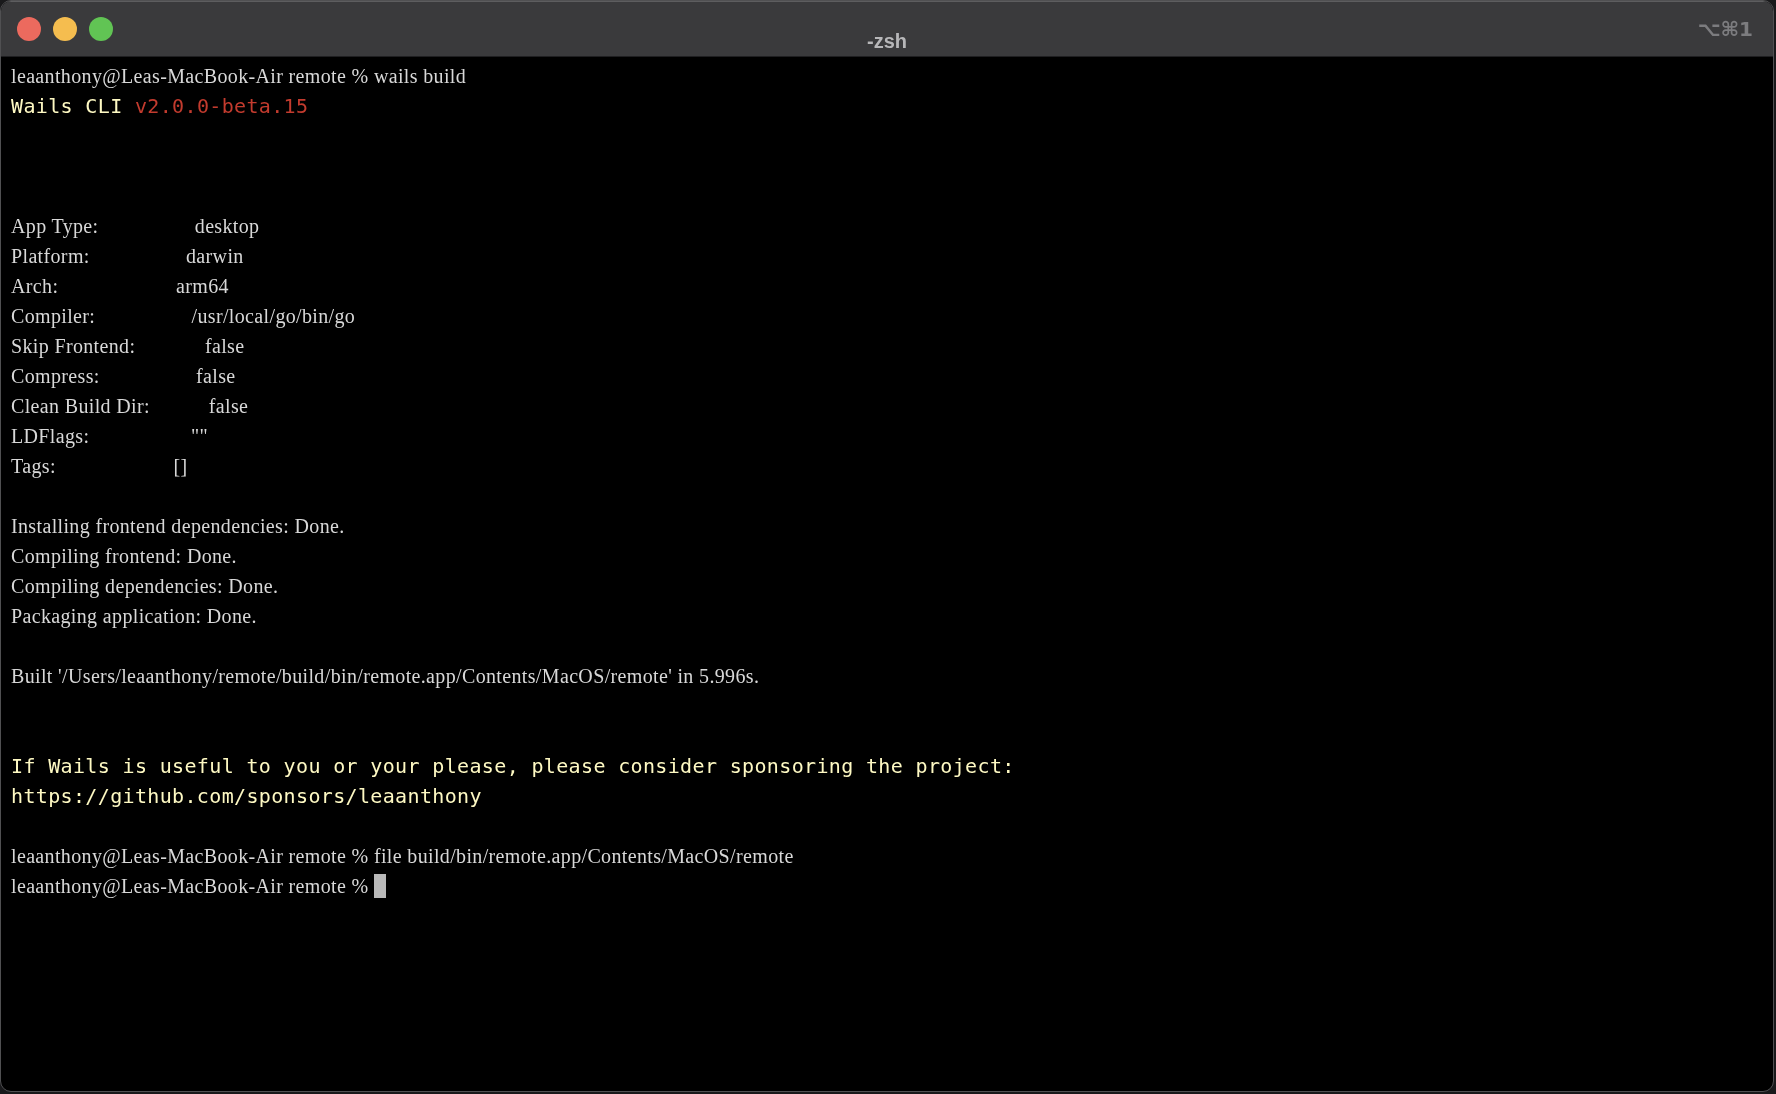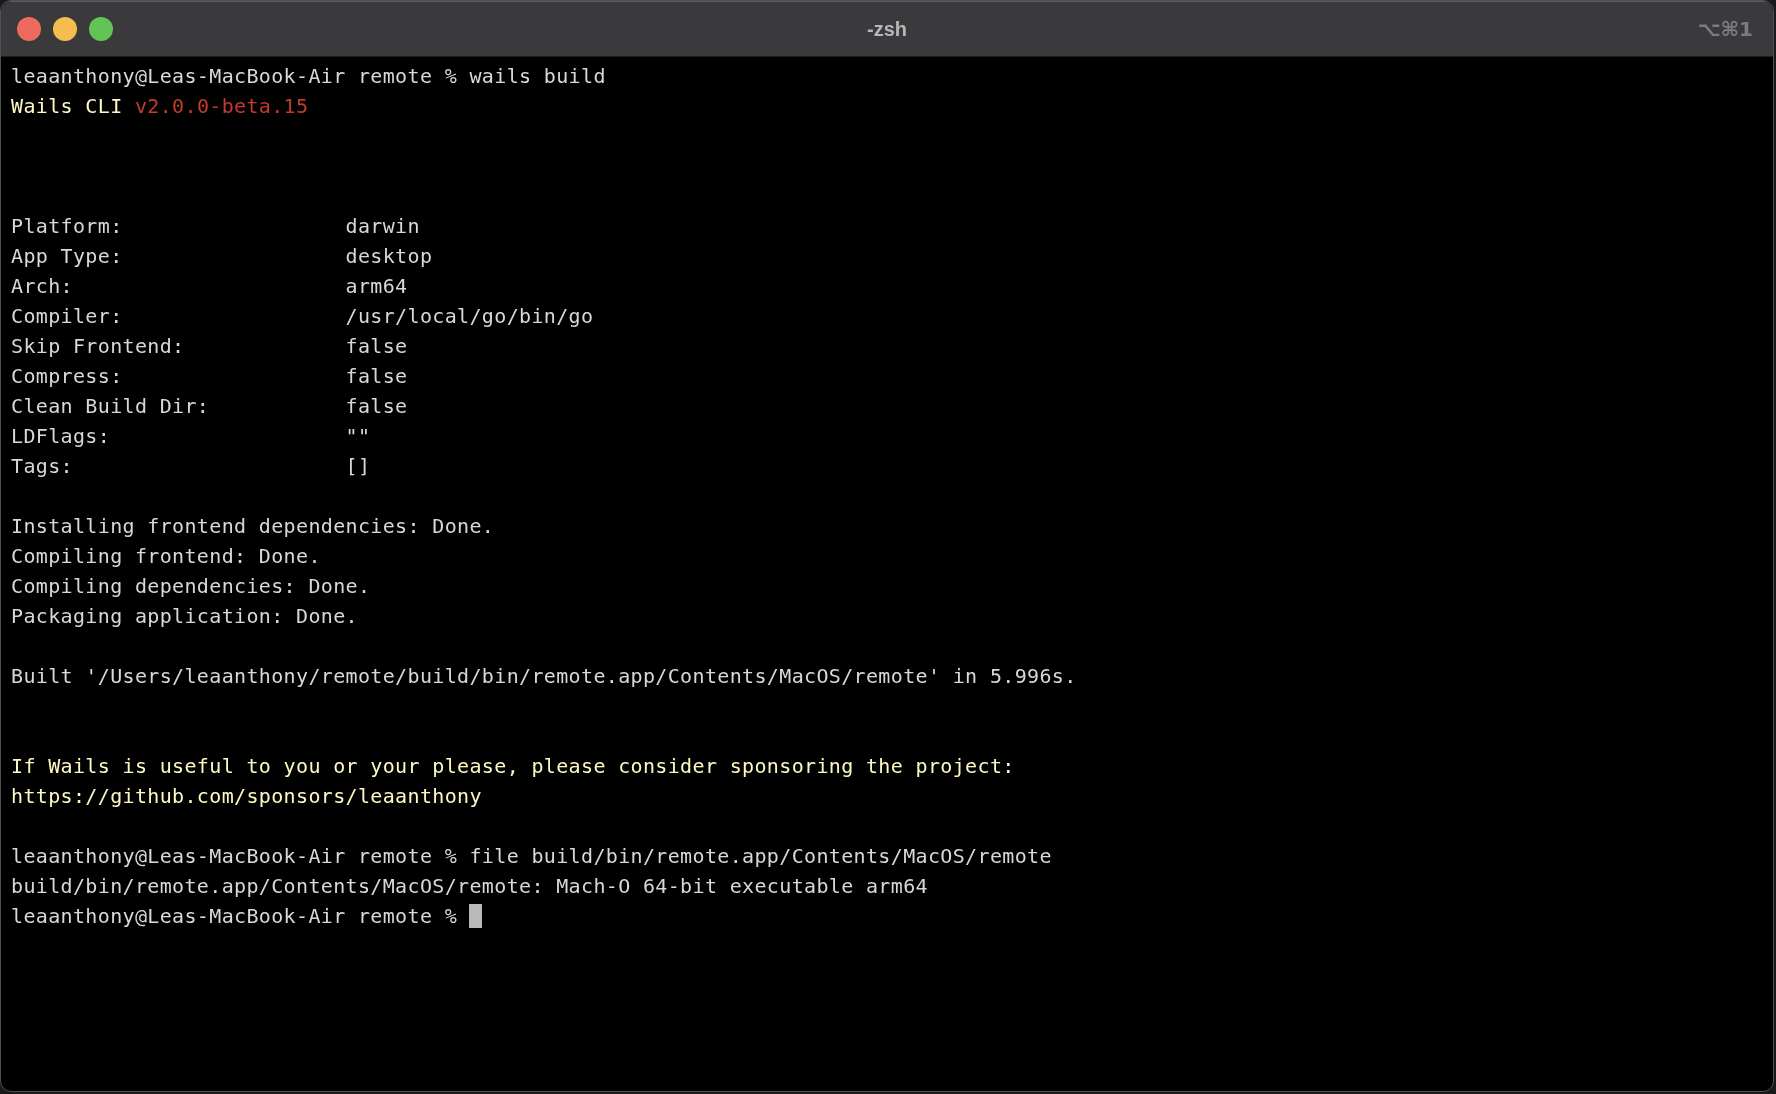--- a/index.html
+++ b/index.html
@@ -39,21 +39,21 @@
     border-radius: 50%;
     border: none;
     padding: 0;
     cursor: pointer;
   }
   .tl.red    { background: #ec6a5e; }
   .tl.yellow { background: #f5bd4f; }
   .tl.green  { background: #61c454; }
   .title {
     position: absolute;
-    left: 0; right: 0; top: 0;
+    left: 0; right: 0; top: 12px;
     height: 56px;
     line-height: 56px;
     text-align: center;
     font-family: "Liberation Sans", sans-serif;
     font-weight: bold;
     font-size: 20px;
     color: #b7b7b9;
   }
   .shortcut {
     position: absolute;
@@ -72,21 +72,21 @@
     font-size: 20px;
     line-height: 30px;
     letter-spacing: 0.35px;
     color: #d8d8d8;
     cursor: text;
   }
   .line {
     height: 30px;
     white-space: pre;
   }
-  .seg-default { color: #d8d8d8; }
+  .seg-default { color: #d8d8d8; font-family: Liberation Serif, serif; }
   .seg-yellow  { color: #fef9c3; }
   .seg-red     { color: #c33b2e; }
   .seg-cursor  { background: #b9b9b9; color: #b9b9b9; }
 </style>
 </head>
 <body>
 
 <div class="window">
   <div class="titlebar">
     <div class="traffic-lights">
@@ -96,38 +96,37 @@
     </div>
     <div class="title">-zsh</div>
     <div class="shortcut">⌥⌘1</div>
   </div>
   <div class="screen">
       <div class="line"><span class="seg-default">leaanthony@Leas-MacBook-Air remote % wails build</span></div>
       <div class="line"><span class="seg-yellow">Wails CLI </span><span class="seg-red">v2.0.0-beta.15</span></div>
       <div class="line"></div>
       <div class="line"></div>
       <div class="line"></div>
+      <div class="line"><span class="seg-default">App Type:                  desktop</span></div>
       <div class="line"><span class="seg-default">Platform:                  darwin</span></div>
-      <div class="line"><span class="seg-default">App Type:                  desktop</span></div>
       <div class="line"><span class="seg-default">Arch:                      arm64</span></div>
       <div class="line"><span class="seg-default">Compiler:                  /usr/local/go/bin/go</span></div>
       <div class="line"><span class="seg-default">Skip Frontend:             false</span></div>
       <div class="line"><span class="seg-default">Compress:                  false</span></div>
       <div class="line"><span class="seg-default">Clean Build Dir:           false</span></div>
       <div class="line"><span class="seg-default">LDFlags:                   ""</span></div>
       <div class="line"><span class="seg-default">Tags:                      []</span></div>
       <div class="line"></div>
       <div class="line"><span class="seg-default">Installing frontend dependencies: Done.</span></div>
       <div class="line"><span class="seg-default">Compiling frontend: Done.</span></div>
       <div class="line"><span class="seg-default">Compiling dependencies: Done.</span></div>
       <div class="line"><span class="seg-default">Packaging application: Done.</span></div>
       <div class="line"></div>
       <div class="line"><span class="seg-default">Built '/Users/leaanthony/remote/build/bin/remote.app/Contents/MacOS/remote' in 5.996s.</span></div>
       <div class="line"></div>
       <div class="line"></div>
       <div class="line"><span class="seg-yellow">If Wails is useful to you or your please, please consider sponsoring the project:</span></div>
       <div class="line"><span class="seg-yellow">https://github.com/sponsors/leaanthony</span></div>
       <div class="line"></div>
       <div class="line"><span class="seg-default">leaanthony@Leas-MacBook-Air remote % file build/bin/remote.app/Contents/MacOS/remote</span></div>
-      <div class="line"><span class="seg-default">build/bin/remote.app/Contents/MacOS/remote: Mach-O 64-bit executable arm64</span></div>
       <div class="line"><span class="seg-default">leaanthony@Leas-MacBook-Air remote % </span><span class="seg-cursor"> </span></div>
     </div>
 </div>
 
 </body></html>

